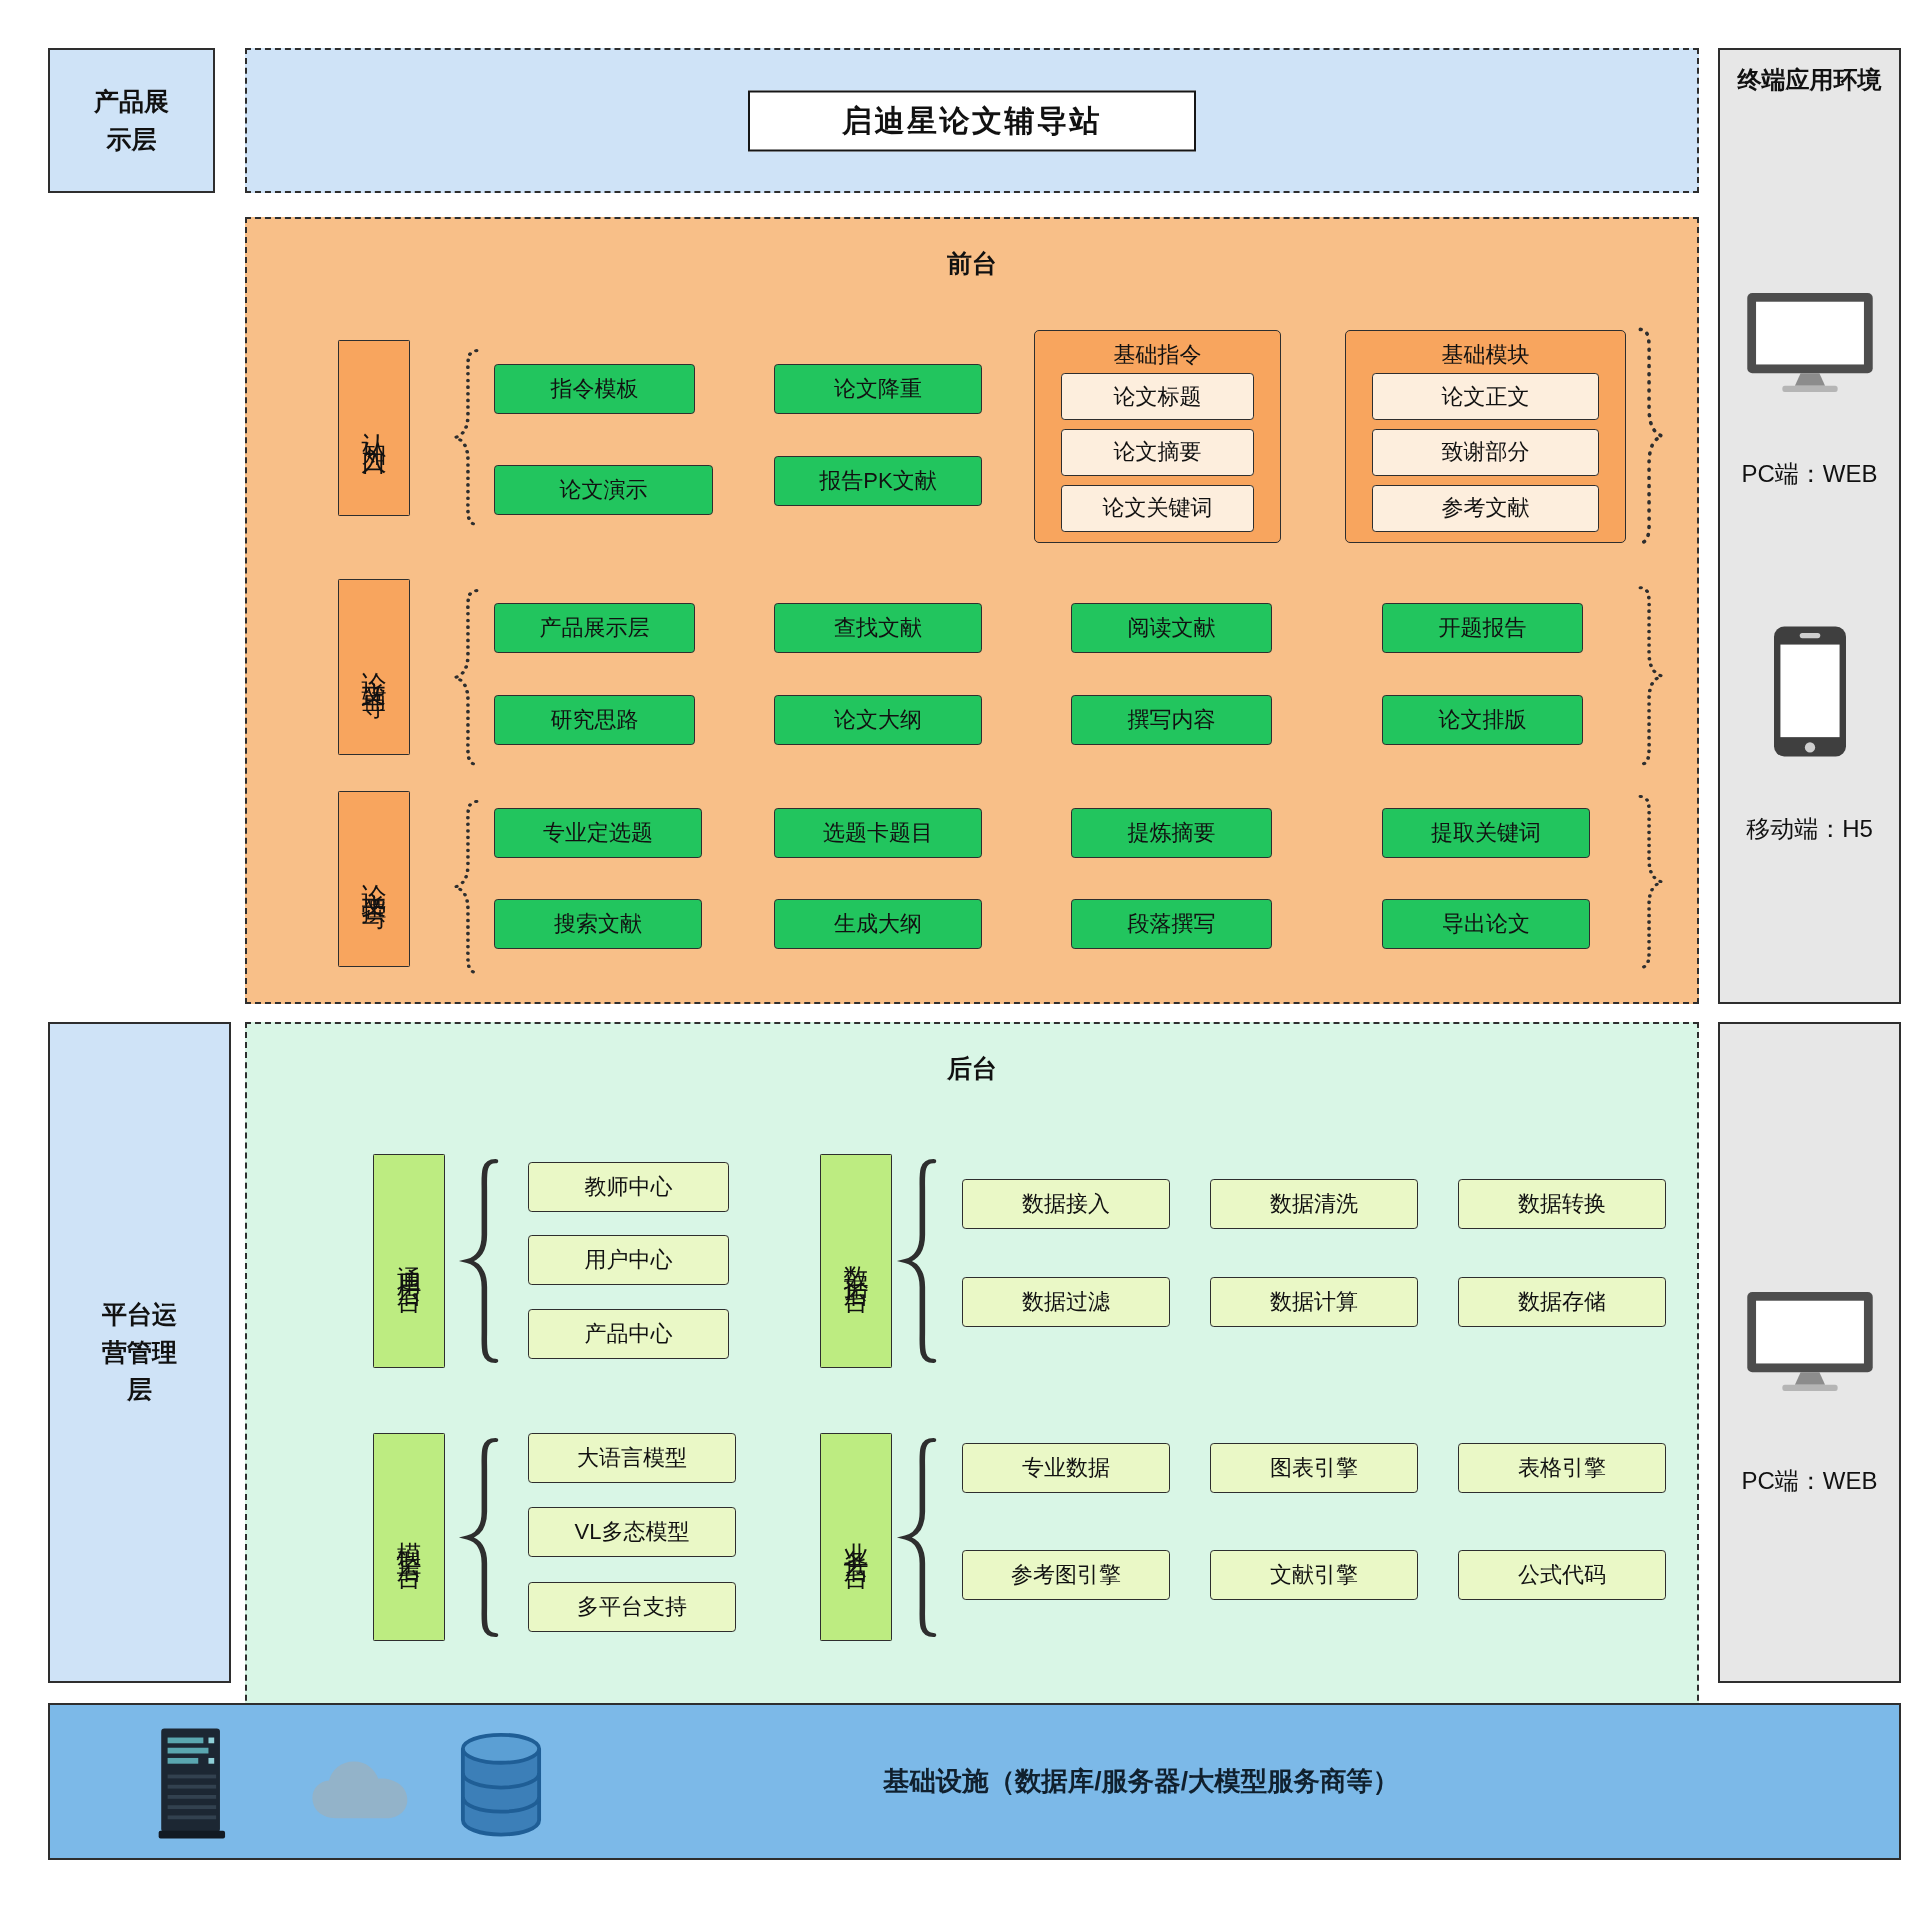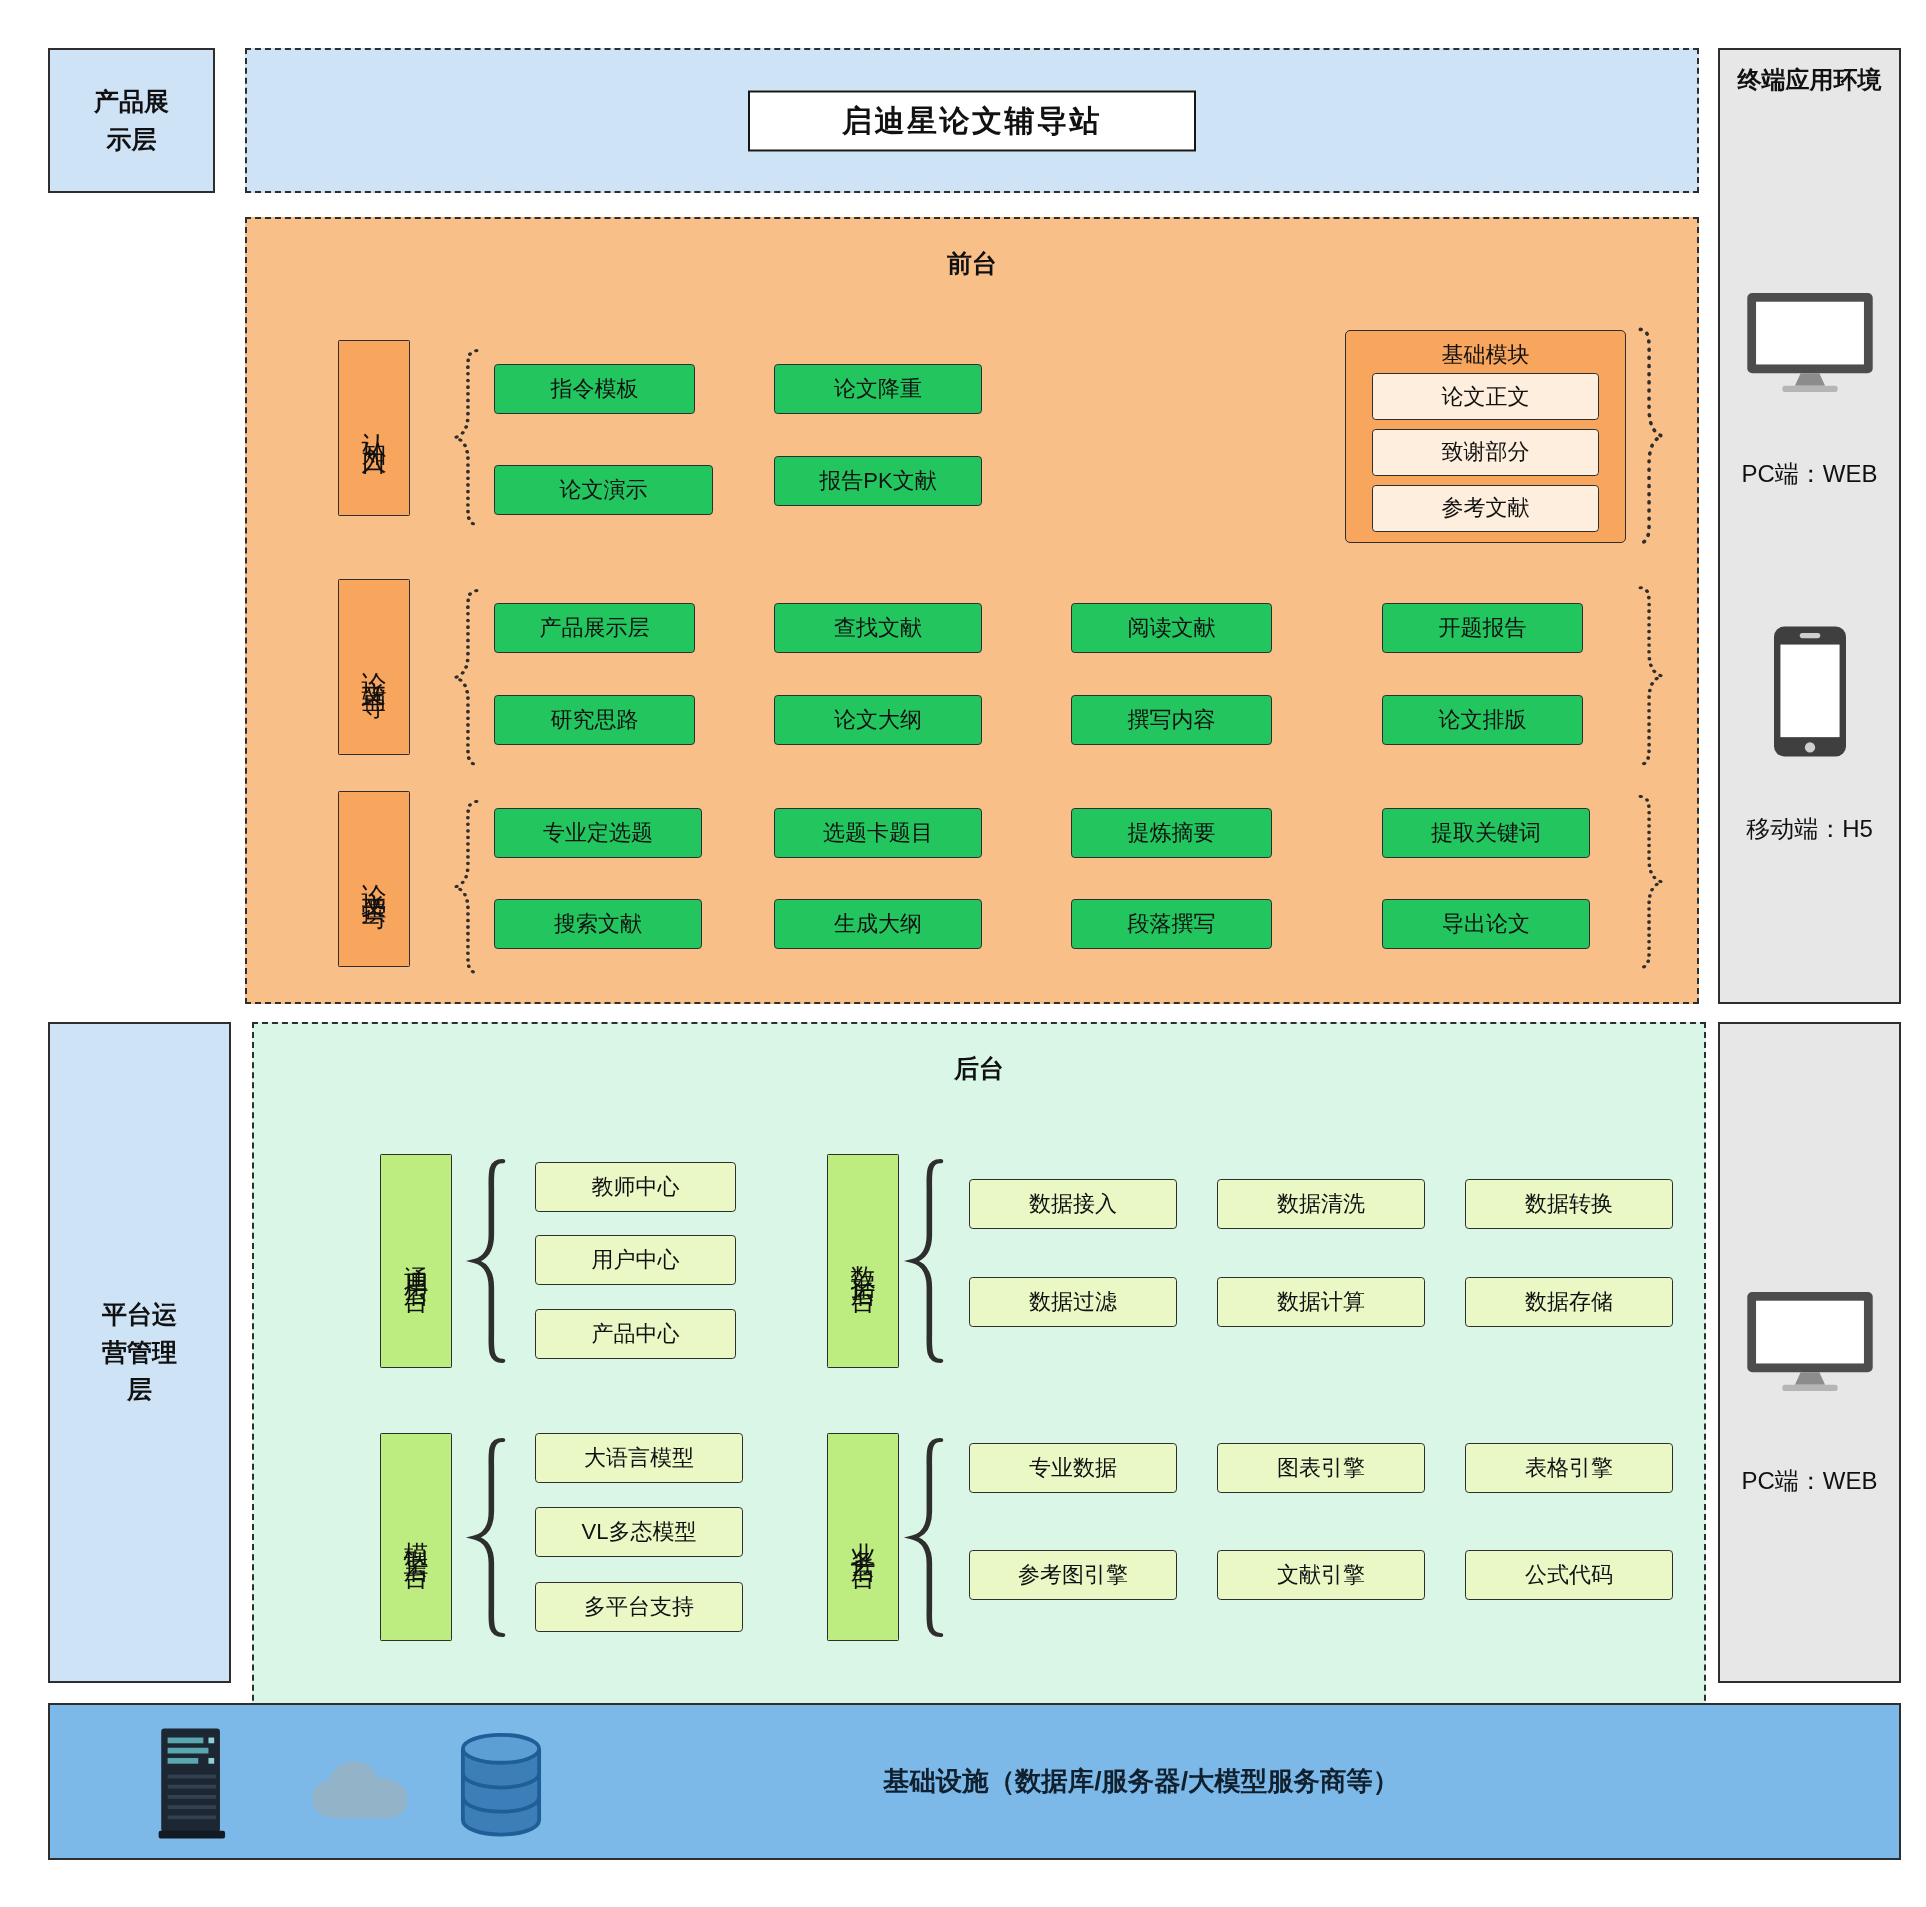--- a/index.html
+++ b/index.html
@@ -95,20 +95,26 @@
       <span>认知入口</span>
     </div>
     <svg class="brace" style="left:205px;top:128px;width:29px;height:181px" viewBox="0 0 40 300" preserveAspectRatio="none">
       <path d="M34,6 C20,6 22,26 22,48 L22,112 C22,134 16,146 4,150 C16,154 22,166 22,188 L22,252 C22,274 20,294 34,294" fill="none" stroke="#2e2e2e" stroke-width="5" stroke-linecap="round" stroke-dasharray="1 10"></path>
     </svg>
     <div class="item it-orange" style="left:239px;top:145px;width:201px">指令模板</div>
     <div class="item it-orange" style="left:239px;top:246px;width:219px">论文演示</div>
     <div class="item it-orange" style="left:519px;top:145px;width:208px">论文降重</div>
     <div class="item it-orange" style="left:519px;top:237px;width:208px">报告PK文献</div>
 
+    <div class="group" style="left:787px;top:111px;width:247px;height:213px">
+      <div class="group-title">基础指令</div>
+      <div class="group-item">论文标题</div>
+      <div class="group-item">论文摘要</div>
+      <div class="group-item">论文关键词</div>
+    </div>
     <div class="group" style="left:1098px;top:111px;width:281px;height:213px">
       <div class="group-title">基础模块</div>
       <div class="group-item">论文正文</div>
       <div class="group-item">致谢部分</div>
       <div class="group-item">参考文献</div>
     </div>
     <svg class="brace" style="left:1389px;top:106px;width:29px;height:222px" viewBox="0 0 40 300" preserveAspectRatio="none">
       <path d="M6,6 C20,6 18,26 18,48 L18,112 C18,134 24,146 36,150 C24,154 18,166 18,188 L18,252 C18,274 20,294 6,294" fill="none" stroke="#2e2e2e" stroke-width="5" stroke-linecap="round" stroke-dasharray="1 10"></path>
     </svg>
 
@@ -142,21 +148,21 @@
     <div class="item it-orange" style="left:519px;top:680px;width:208px">生成大纲</div>
     <div class="item it-orange" style="left:816px;top:589px;width:201px">提炼摘要</div>
     <div class="item it-orange" style="left:816px;top:680px;width:201px">段落撰写</div>
     <div class="item it-orange" style="left:1127px;top:589px;width:208px">提取关键词</div>
     <div class="item it-orange" style="left:1127px;top:680px;width:208px">导出论文</div>
     <svg class="brace" style="left:1389px;top:574px;width:29px;height:178px" viewBox="0 0 40 300" preserveAspectRatio="none">
       <path d="M6,6 C20,6 18,26 18,48 L18,112 C18,134 24,146 36,150 C24,154 18,166 18,188 L18,252 C18,274 20,294 6,294" fill="none" stroke="#2e2e2e" stroke-width="5" stroke-linecap="round" stroke-dasharray="1 10"></path>
     </svg>
   </div>
 
-  <div class="box back" style="left:252px;top:1022px;width:1454px;height:749px">
+  <div class="box back" style="left:245px;top:1022px;width:1454px;height:749px">
     <div class="section-label" style="top:28px">后台</div>
 
     <div class="vlabel vl-green" style="left:126px;top:130px;width:72px;height:214px">
       <span>通用后台</span>
     </div>
     <svg class="brace" style="left:217px;top:133px;width:37px;height:208px" viewBox="0 0 40 300" preserveAspectRatio="none">
       <path d="M34,6 C20,6 22,26 22,48 L22,112 C22,134 16,146 4,150 C16,154 22,166 22,188 L22,252 C22,274 20,294 34,294" fill="none" stroke="#2e2e2e" stroke-width="6" stroke-linecap="round"></path>
     </svg>
     <div class="item it-green" style="left:281px;top:138px;width:201px">教师中心</div>
     <div class="item it-green" style="left:281px;top:211px;width:201px">用户中心</div>

